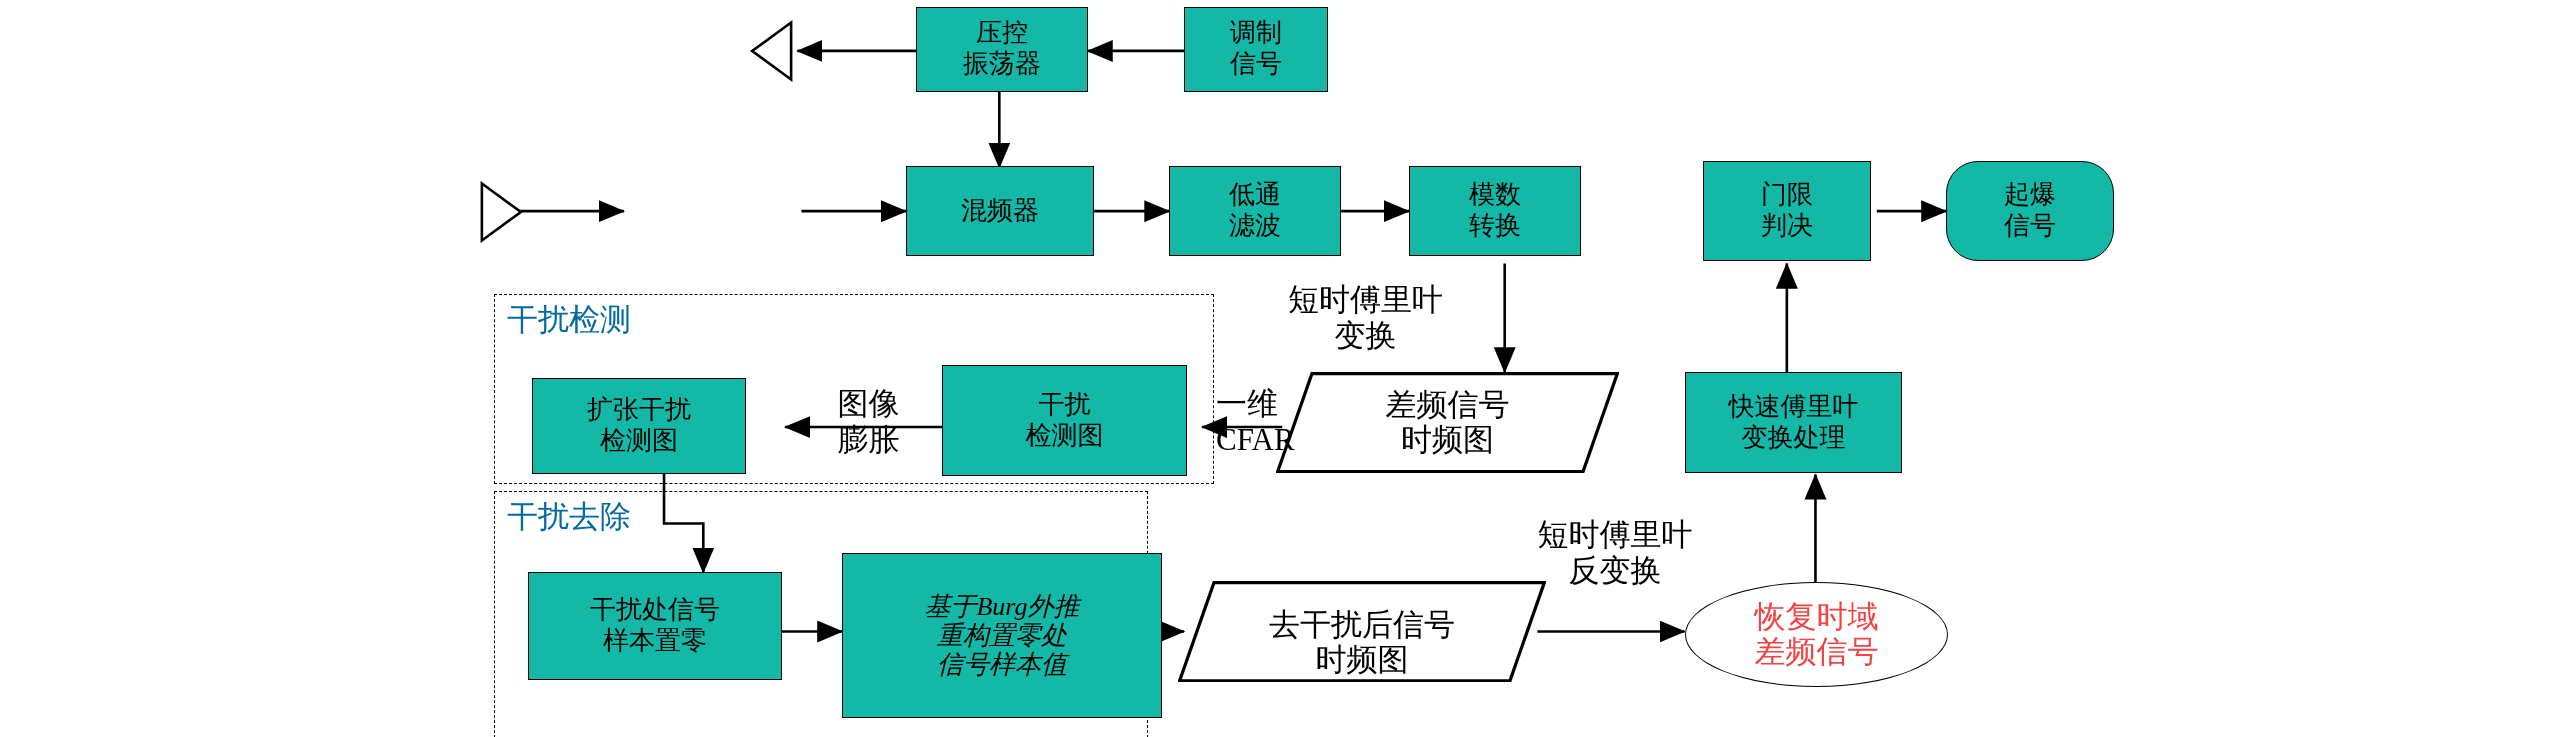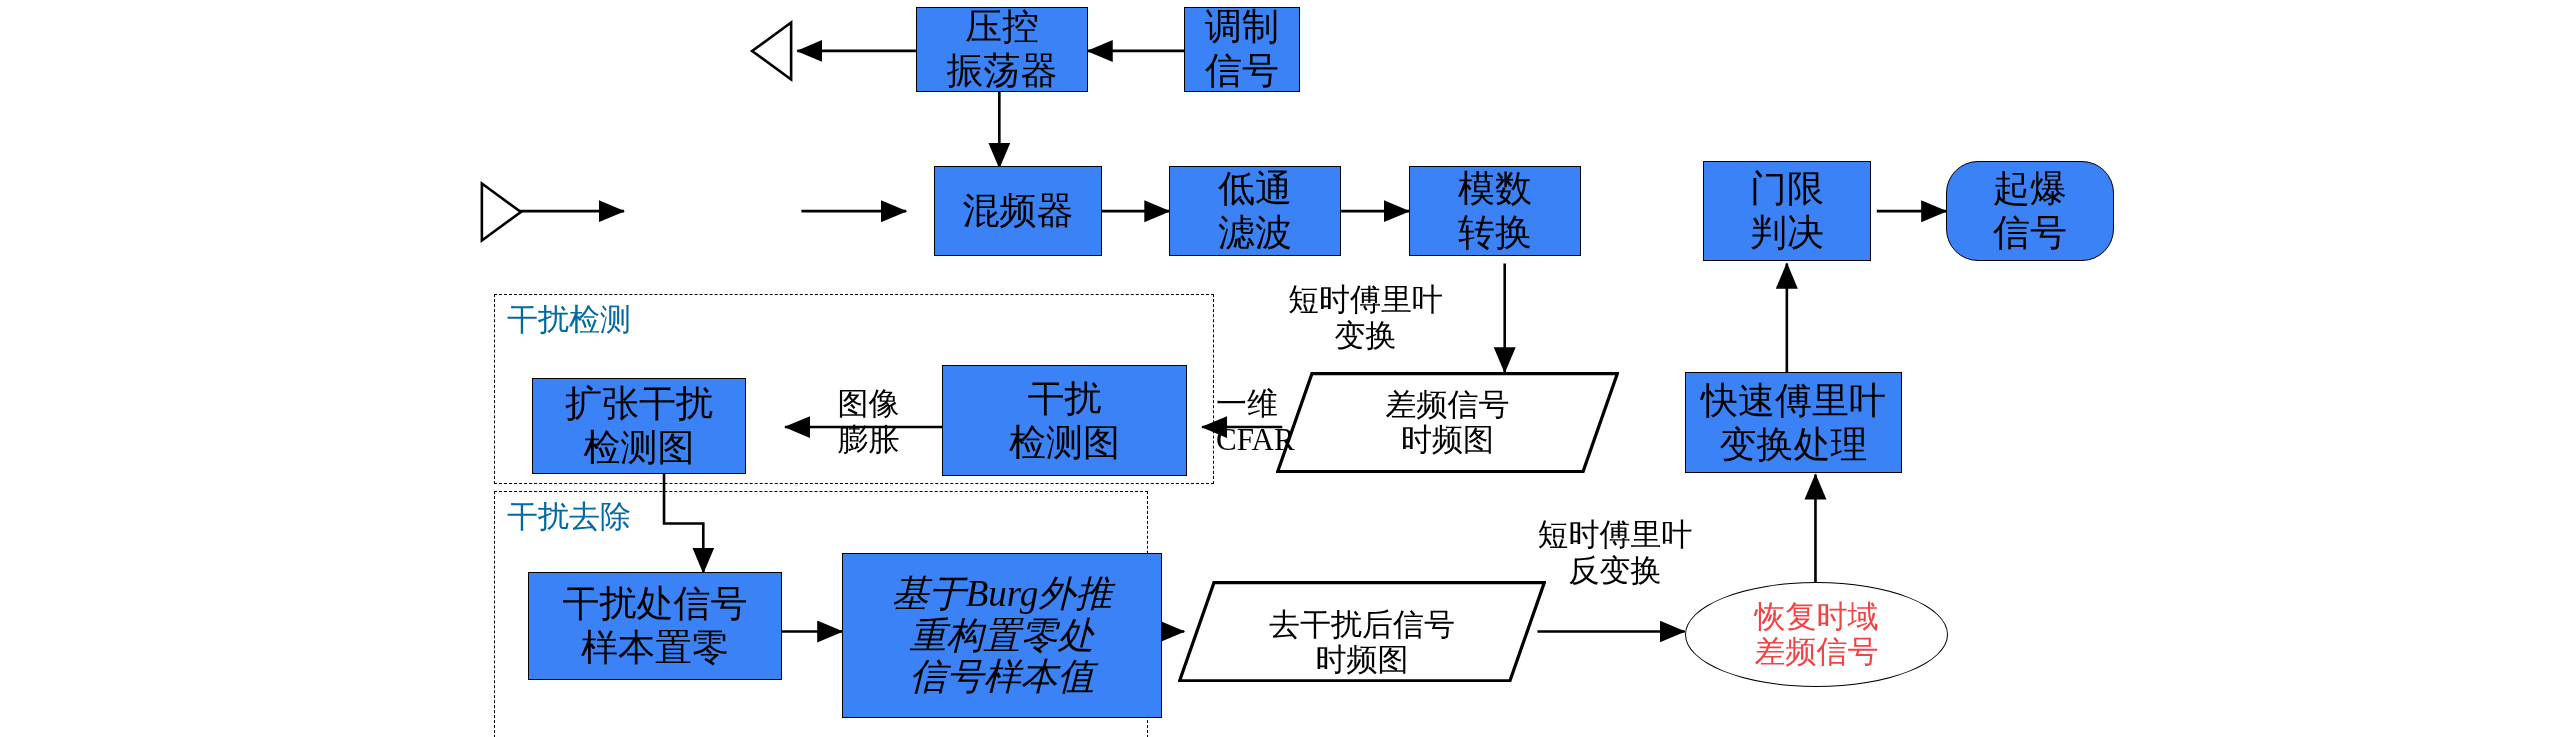--- a/index.html
+++ b/index.html
@@ -12,28 +12,28 @@
     width: 2576px;
     height: 738px;
     background: #ffffff;
     font-family: "Liberation Serif", serif;
     overflow: hidden;
   }
   .node {
     position: absolute;
     box-sizing: border-box;
     border: 1.6px solid #000000;
-    background: #3b82f6;
+    background: #14b8a6;
     display: flex;
     flex-direction: column;
     align-items: center;
     justify-content: center;
     text-align: center;
     line-height: 1.12;
-    font-size: 37px;
+    font-size: 26px;
     color: #000000;
     white-space: pre;
   }
   .node.two-line { line-height: 1.18; }
   .label {
     position: absolute;
     font-size: 31px;
     color: #000000;
     line-height: 1.15;
     text-align: center;
@@ -157,25 +157,25 @@
 
   <div class="group-box" style="left:494px; top:294px; width:720px; height:190px;"></div>
   <div class="group-title" style="left:507px; top:299px;">干扰检测</div>
 
   <div class="group-box" style="left:494px; top:491px; width:654px; height:252px;"></div>
   <div class="group-title" style="left:507px; top:496px;">干扰去除</div>
 
   <div class="node two-line" style="left:916px; top:6.5px; width:172px; height:85px;">压控
 振荡器</div>
 
-  <div class="node two-line" style="left:1184px; top:6.5px; width:116px; height:85px;font-family:Liberation Serif, serif;">调制
+  <div class="node two-line" style="left:1184px; top:6.5px; width:144px; height:85px;font-family:Liberation Serif, serif;">调制
 信号</div>
 
 
-  <div class="node" style="left:934px; top:166px; width:168px; height:90px;">混频器</div>
+  <div class="node" style="left:906px; top:166px; width:188px; height:90px;">混频器</div>
 
   <div class="node two-line" style="left:1169px; top:166px; width:172px; height:90px;">低通
 滤波</div>
 
   <div class="node two-line" style="left:1409px; top:166px; width:172px; height:90px;">模数
 转换</div>
 
   <div class="node two-line" style="left:1703px; top:161px; width:168px; height:100px;">门限
 判决</div>
 

